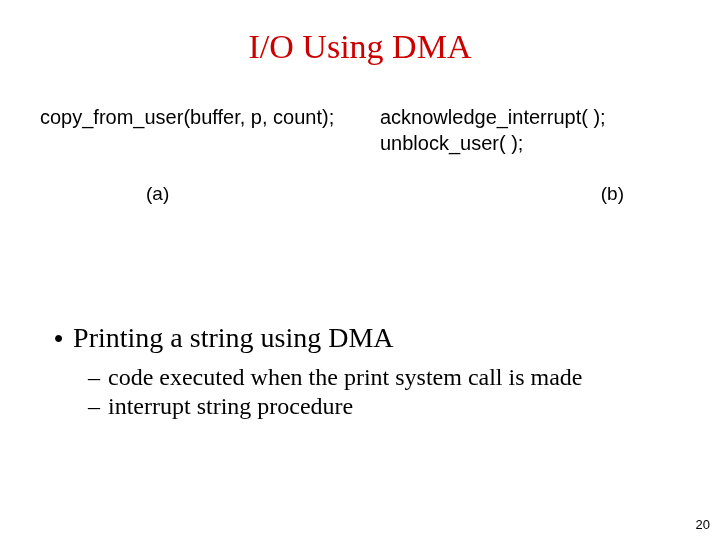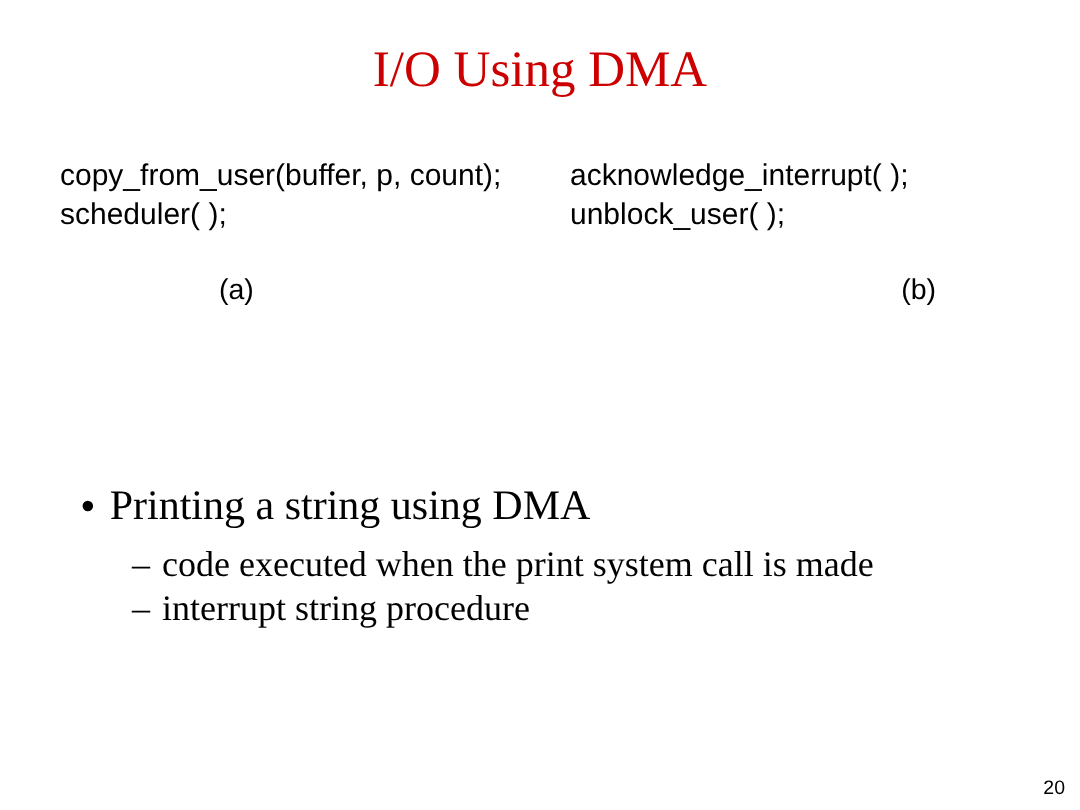--- a/index.html
+++ b/index.html
@@ -82,21 +82,20 @@
 <body>
 
 <div class="slide">
 
   <h1 class="title">I/O Using DMA</h1>
 
   <div class="figure">
     <div class="cols">
       <div class="col col-left">
         <div class="code-line">copy_from_user(buffer, p, count);</div>
-        <div class="code-line">scheduler( );</div>
       </div>
       <div class="col col-right">
         <div class="code-line">acknowledge_interrupt( );</div>
         <div class="code-line">unblock_user( );</div>
       </div>
     </div>
     <div class="labels">
       <div class="lab">(a)</div>
       <div class="lab">(b)</div>
     </div>

